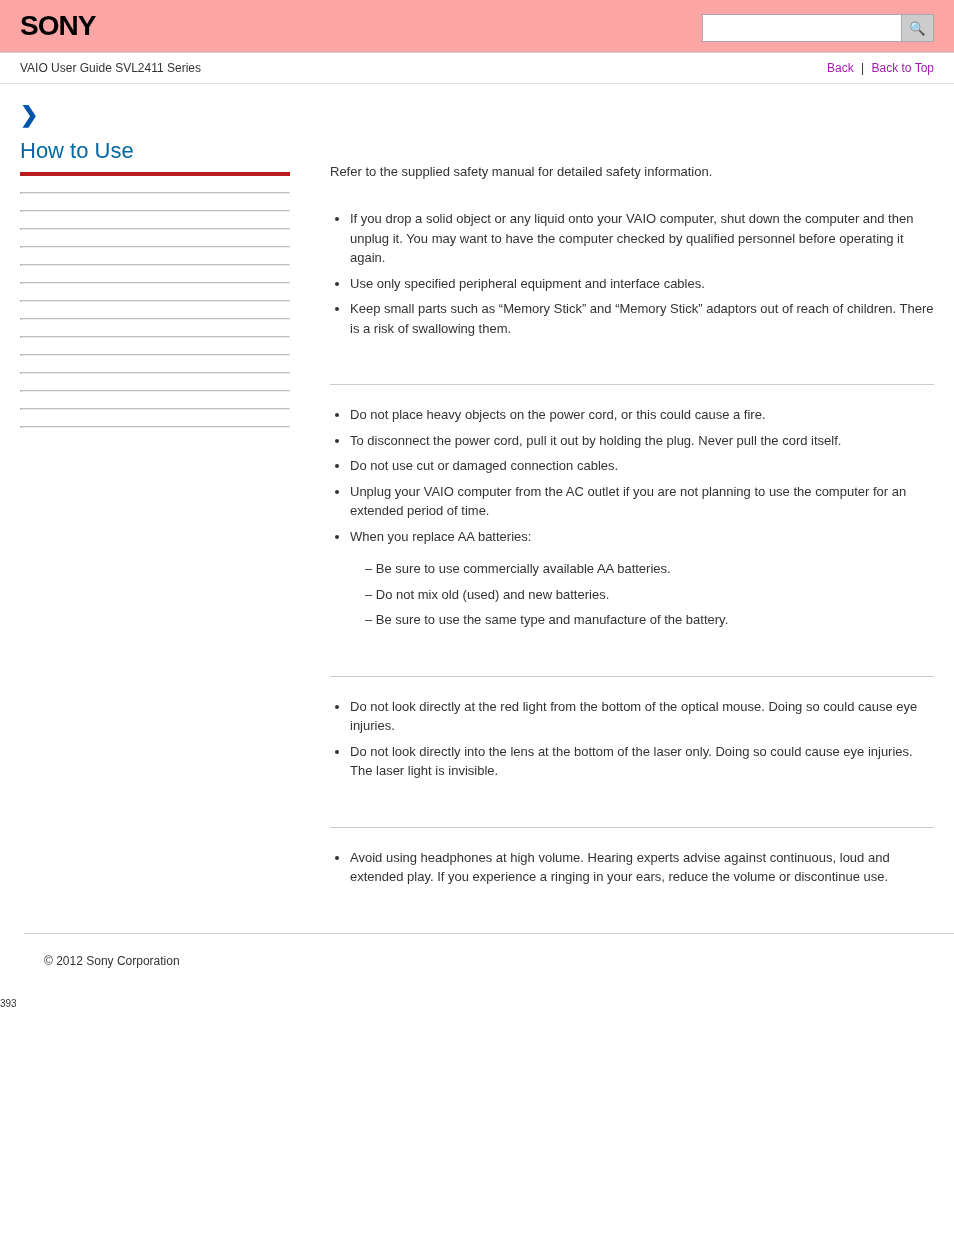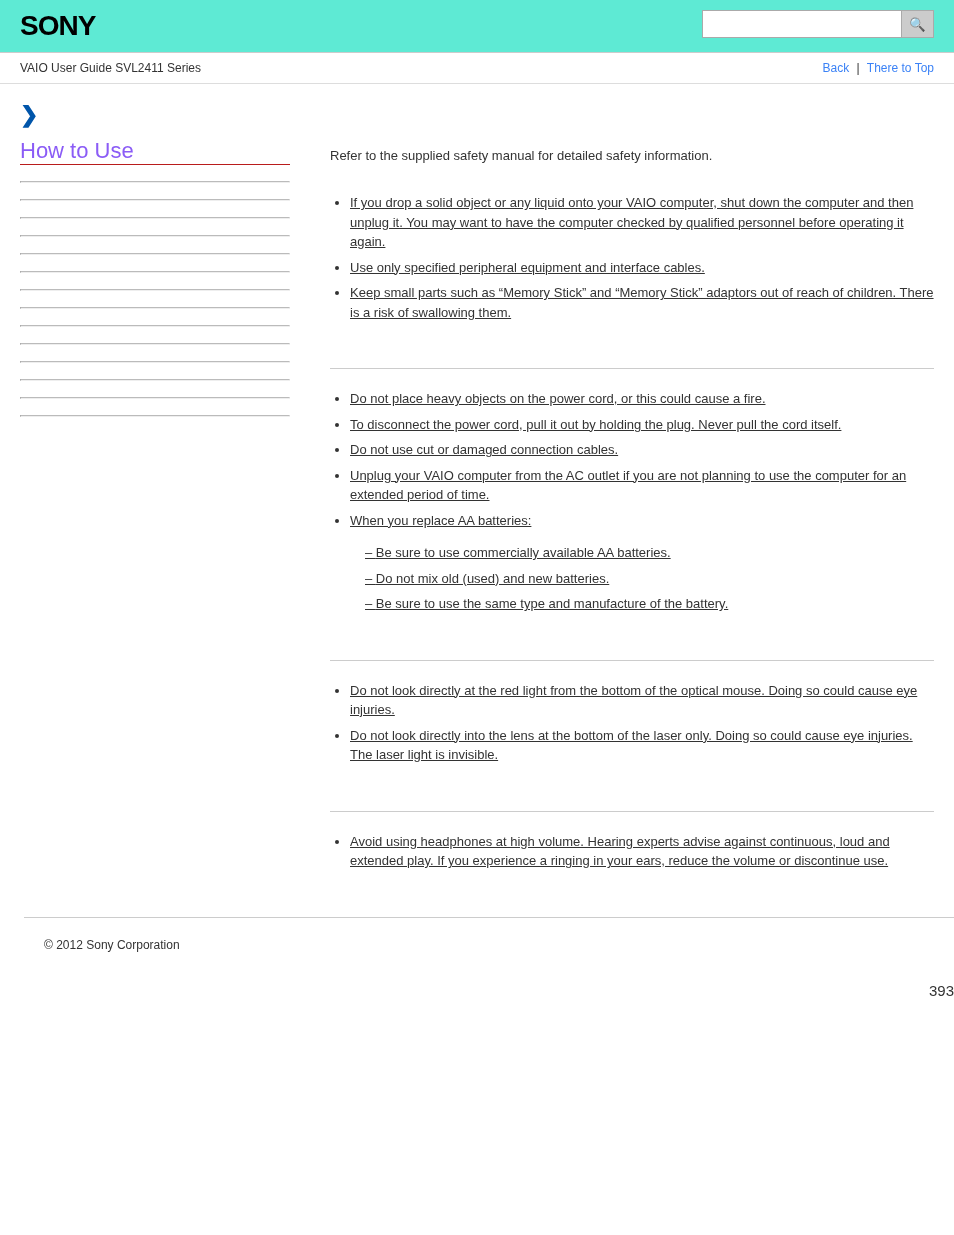--- a/index.html
+++ b/index.html
@@ -8,25 +8,25 @@
       font-size: 13px;
       color: #333;
       background: #fff;
       width: 954px;
       min-height: 1235px;
     }
 
     
     .header {
       display: flex;
-      align-items: flex-start;
+      align-items: flex-end;
       justify-content: space-between;
       padding: 10px 20px;
       border-bottom: 1px solid #ccc;
-      background: #5eead4;
+      background: #fca5a5;
     }
     .sony-logo {
       font-size: 28px;
       font-weight: bold;
       font-family: Arial, sans-serif;
       color: #000;
       letter-spacing: -1px;
     }
     .search-box {
       display: flex;
@@ -61,21 +61,21 @@
       font-size: 12px;
       border-bottom: 1px solid #ddd;
     }
     .breadcrumb-left {
       color: #333;
     }
     .breadcrumb-right {
       color: #0066cc;
     }
     .breadcrumb-right a {
-      color: #3b82f6;
+      color: #a21caf;
       text-decoration: none;
     }
     .breadcrumb-sep {
       color: #333;
       margin: 0 4px;
     }
 
     
     .chevron-area {
       padding: 18px 20px 10px 20px;
@@ -94,47 +94,47 @@
 
     
     .sidebar {
       width: 290px;
       flex-shrink: 0;
       padding-right: 20px;
     }
     .sidebar-title {
       font-size: 22px;
       font-weight: normal;
-      color: #8b5cf6;
-      border-bottom: 1px solid #b91c1c;
+      color: #0369a1;
+      border-bottom: 4px solid #b91c1c;
+      padding-bottom: 8px;
       margin-bottom: 0;
     }
     .sidebar-line {
       border-top: 1px solid #bbb;
       margin: 16px 0;
     }
 
     
     .content {
       flex: 1;
       padding-left: 20px;
       border-left: none;
     }
 
     .intro-text {
       font-size: 13px;
       color: #333;
       margin-bottom: 30px;
-      margin-top: 10px;
+      margin-top: 26px;
     }
 
     .section {
       margin-bottom: 30px;
       padding-bottom: 10px;
-      text-decoration: underline;
     }
 
     .section ul {
       padding-left: 20px;
       margin: 0;
     }
     .section ul li {
       margin-bottom: 6px;
       font-size: 13px;
       line-height: 1.5;
@@ -159,22 +159,22 @@
       border-top: 1px solid #ccc;
       padding: 20px 20px 10px 20px;
       margin-left: 24px;
     }
     .footer-copy {
       font-size: 12px;
       color: #333;
     }
 
     .page-number {
-      text-align: right;
-      font-size: 15px;
+      text-align: left;
+      font-size: 10px;
       color: #333;
       padding: 20px 0 10px 0;
     }
   </style>
 </head>
 <body>
 
 <div class="header">
   <div class="sony-logo">SONY</div>
   <div class="search-box">
@@ -183,21 +183,21 @@
       <span>🔍</span>
     </button>
   </div>
 </div>
 
 <div class="breadcrumb-bar">
   <span class="breadcrumb-left">VAIO User Guide SVL2411 Series</span>
   <span class="breadcrumb-right">
     <a href="#">Back</a>
     <span class="breadcrumb-sep">|</span>
-    <a href="#">There to Top</a>
+    <a href="#">Back to Top</a>
   </span>
 </div>
 
 <div class="chevron-area">
   <span class="chevron-icon">❯</span>
 </div>
 
 <div class="main-content">
 
   <div class="sidebar">

